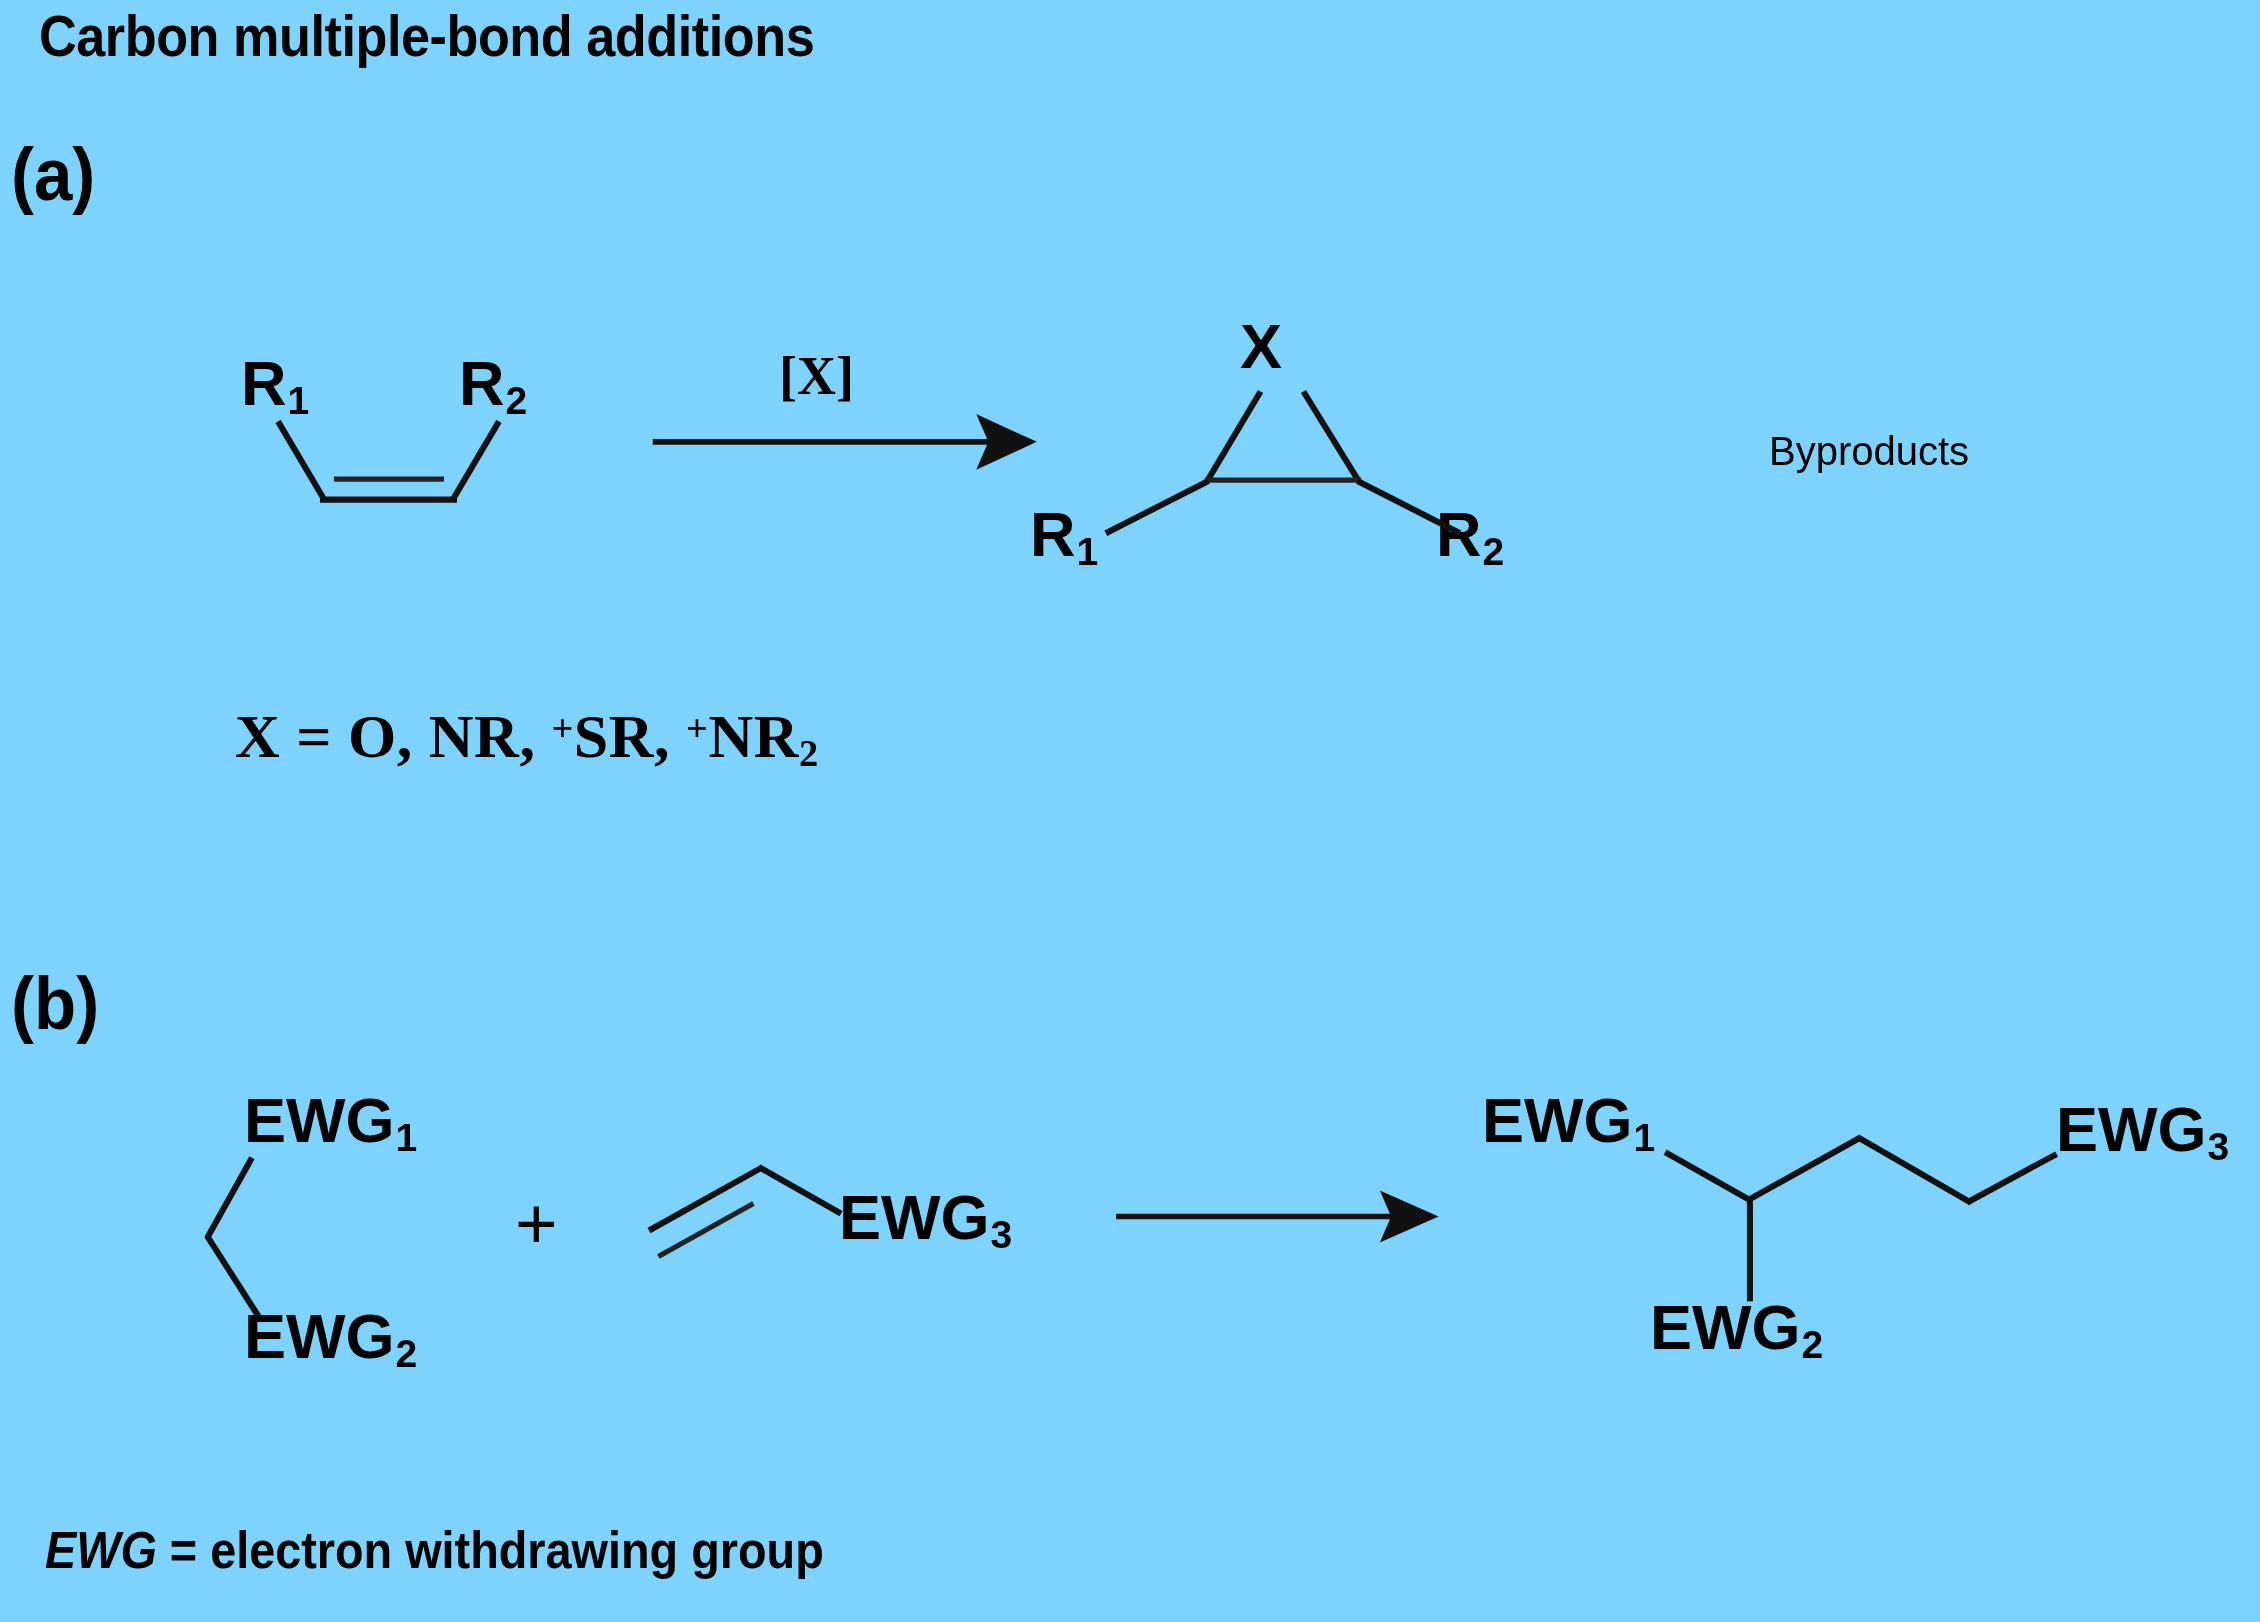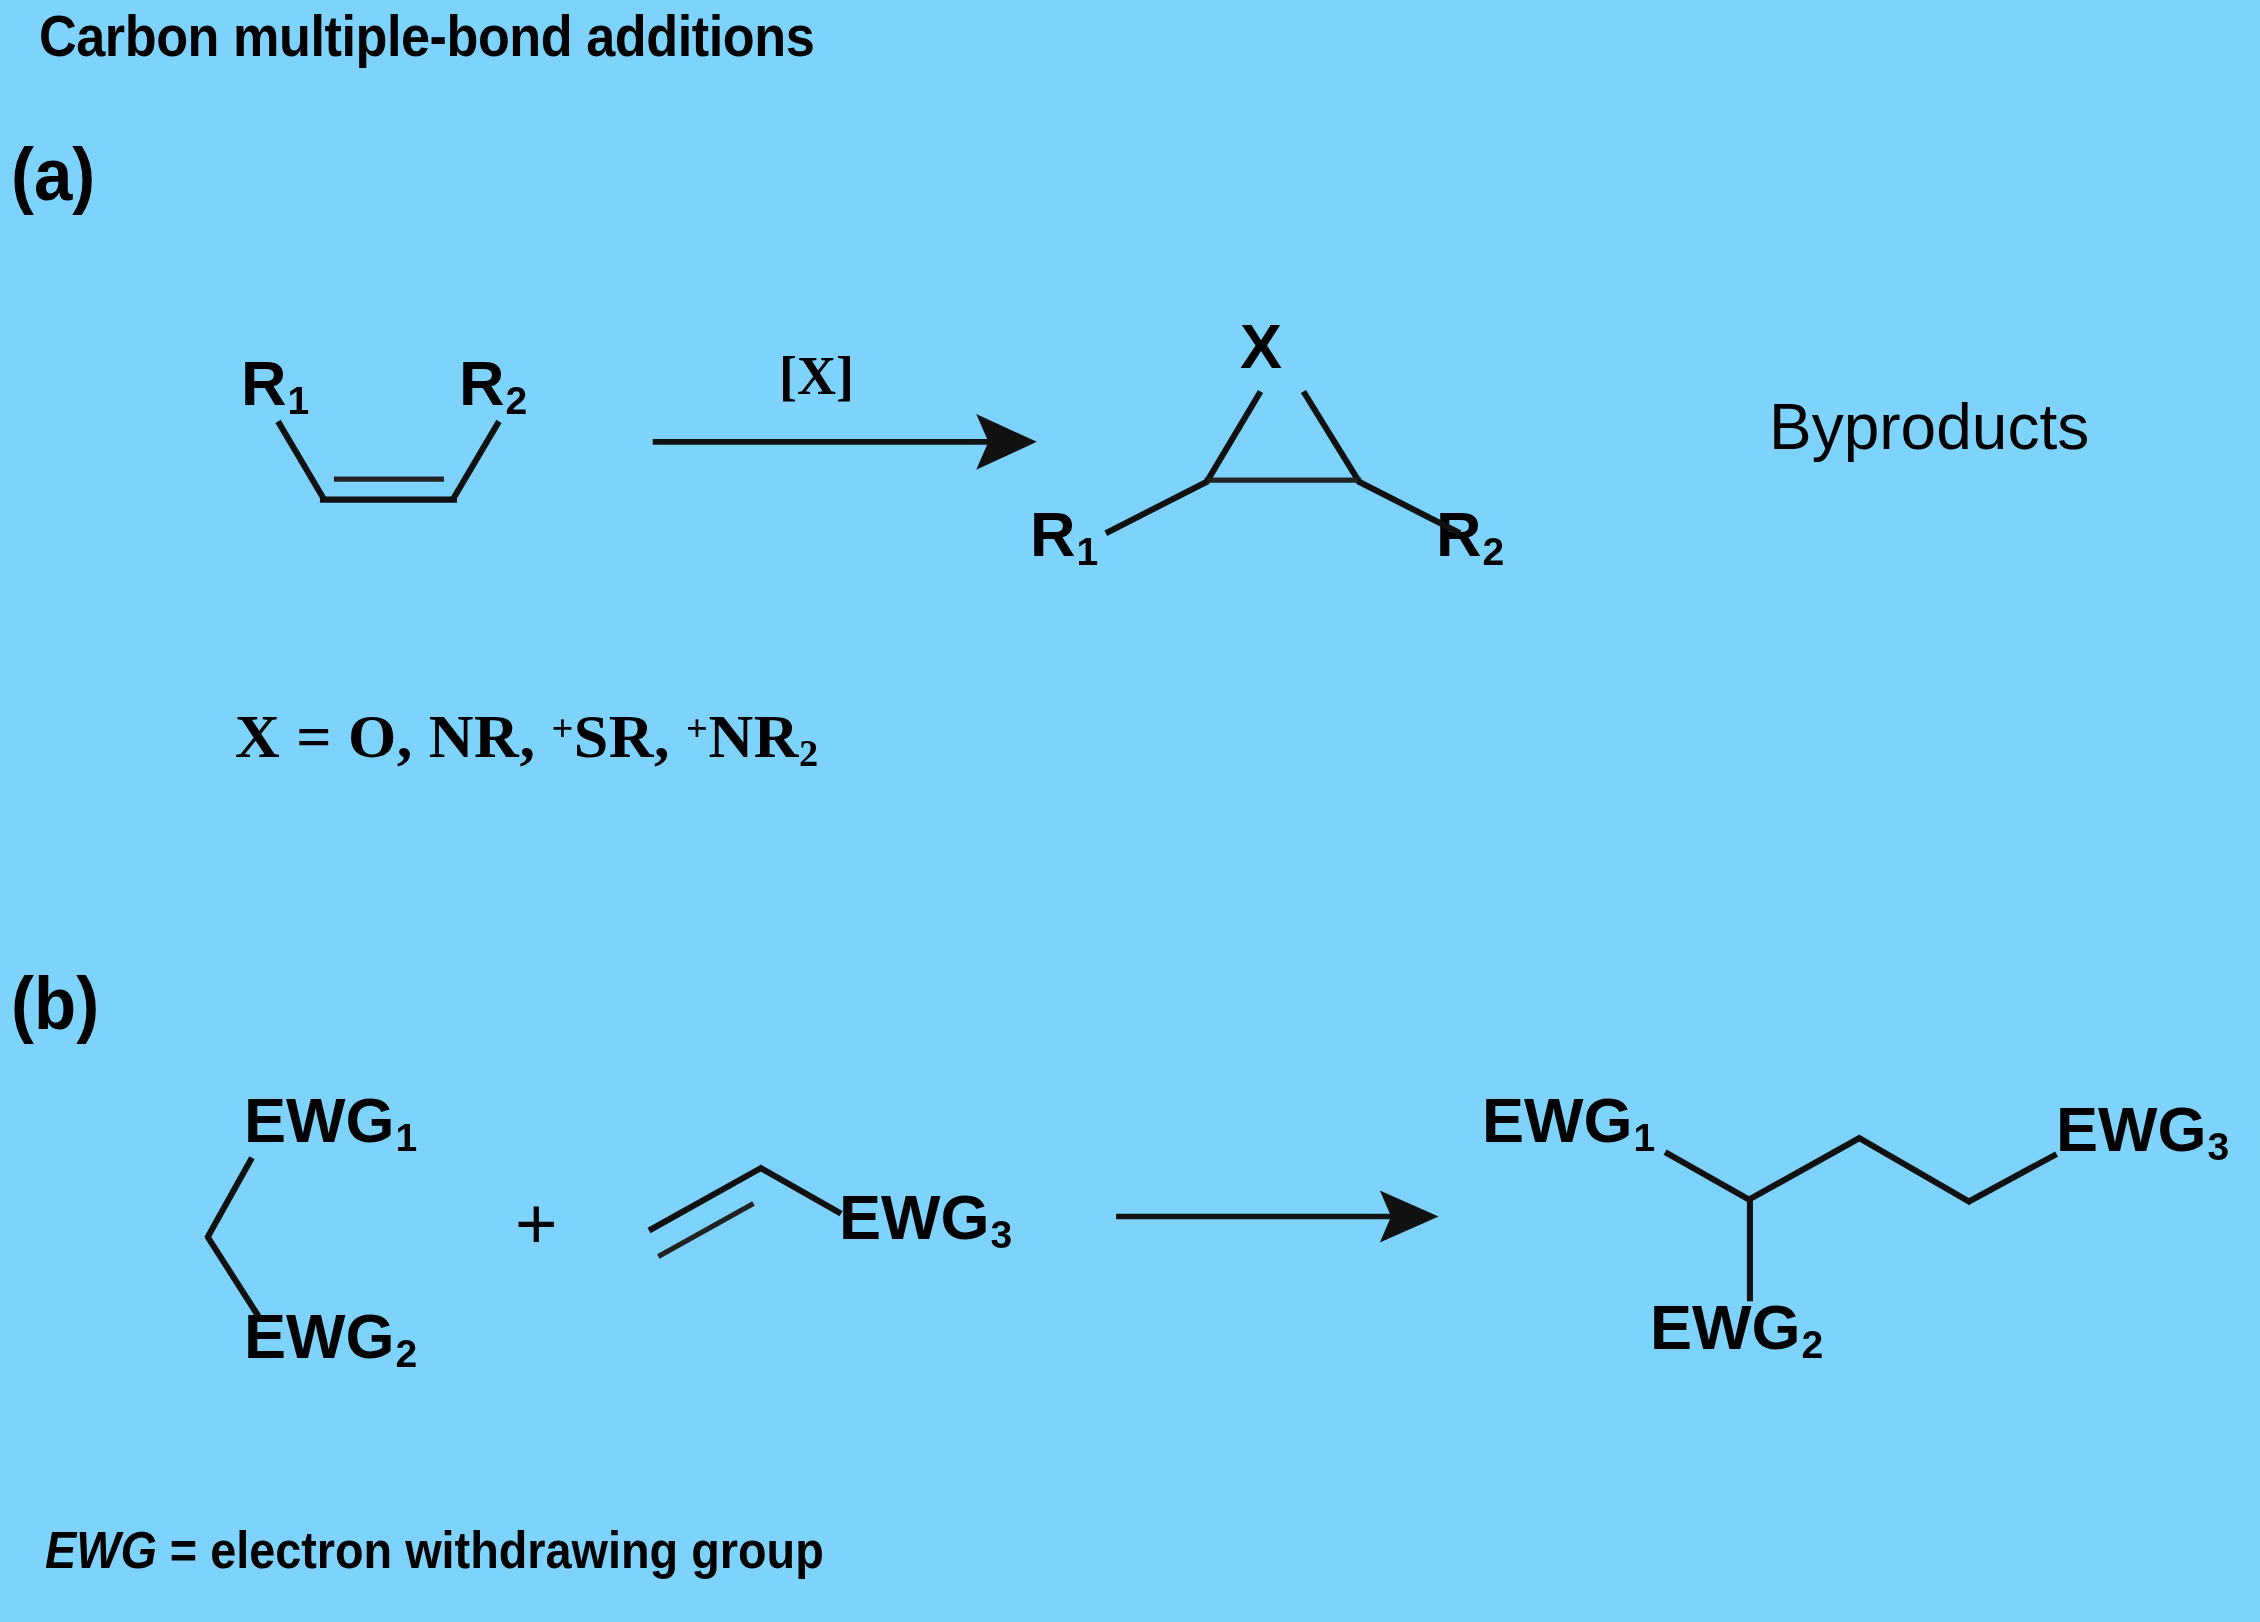--- a/index.html
+++ b/index.html
@@ -63,21 +63,22 @@
     font-weight: bold;
     font-size: 62px;
     letter-spacing: 0.5px;
   }
   .xdef sub { font-size: 0.62em; vertical-align: -0.24em; }
   .xdef sup { font-size: 0.62em; vertical-align: 0.42em; }
 
   .byproducts {
     font-family: "Liberation Sans", sans-serif;
     font-weight: normal;
-    font-size: 64px;
+    font-size: 40px;
+    margin-top: 39px;
   }
 
   .plus-sign {
     font-family: "Liberation Sans", sans-serif;
     font-weight: normal;
     font-size: 73px;
     line-height: 1;
   }
 
   .footnote {

